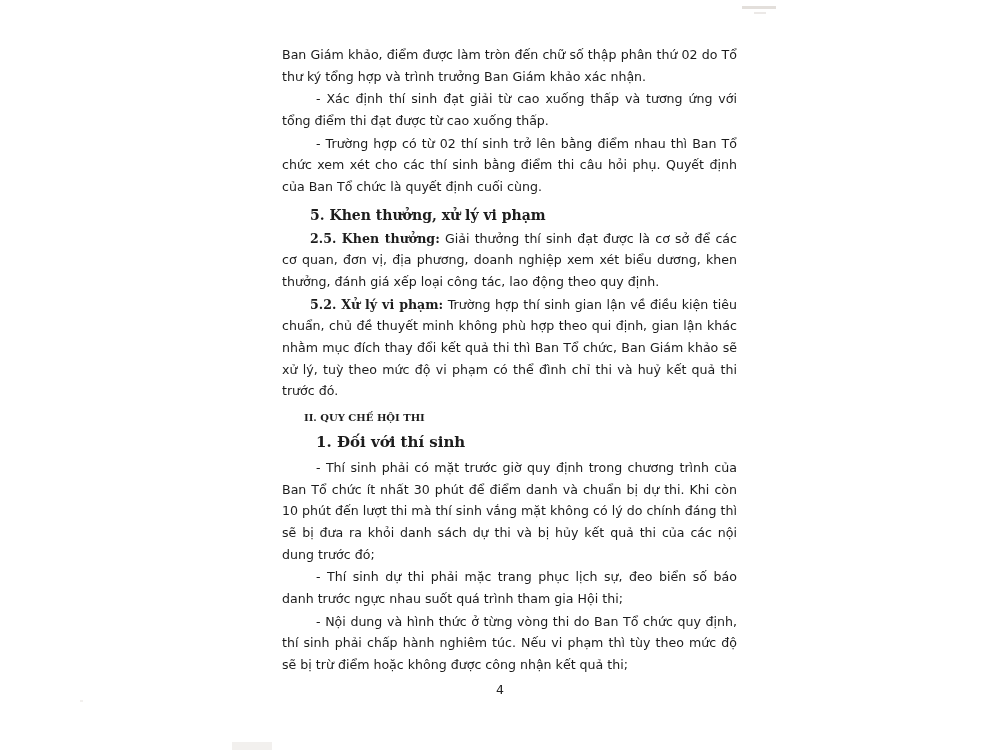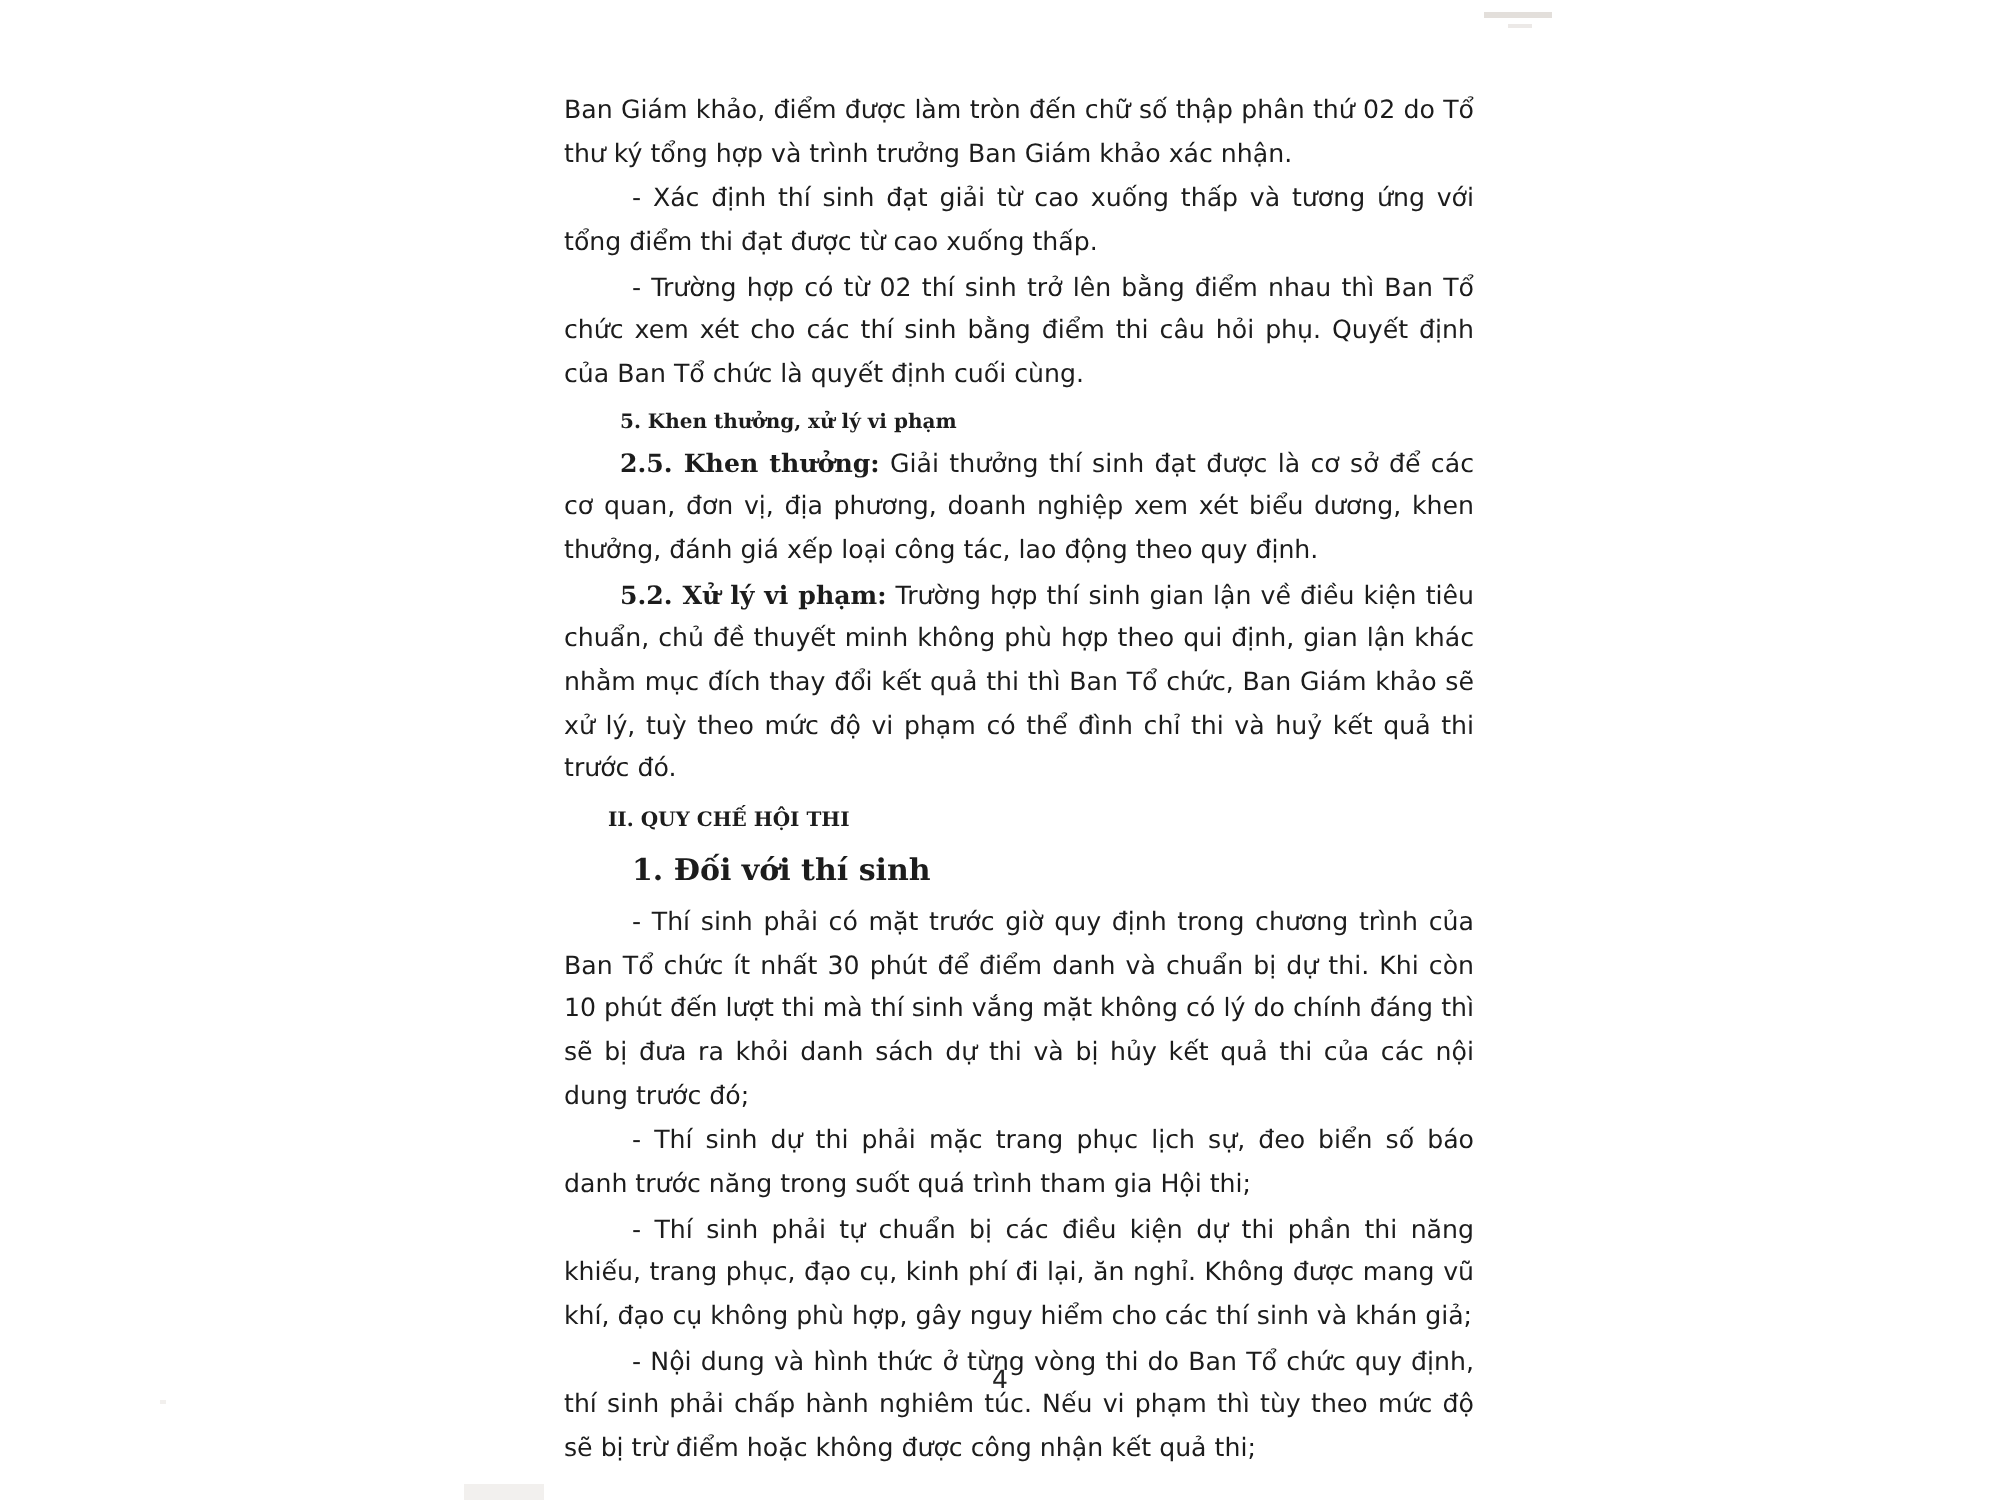--- a/index.html
+++ b/index.html
@@ -49,21 +49,21 @@
   }
   .para.indent-dash {
     text-indent: 34px;
   }
 
   .heading {
     margin: 5px 0 1px 0;
     text-indent: 28px;
     font-weight: 700;
     font-family: "DejaVu Serif", serif;
-    font-size: 10px;
+    font-size: 14px;
   }
   .heading-center {
     margin: 7px 0 2px 0;
     text-indent: 22px;
     font-weight: 700;
     font-family: "DejaVu Serif", serif;
     font-size: 10px;
   }
   .heading-sub {
     margin: 4px 0 1px 0;
@@ -100,19 +100,18 @@
   <div class="doc-body" id="doc-body">
       <p class="para">Ban Giám khảo, điểm được làm tròn đến chữ số thập phân thứ 02 do Tổ thư ký tổng hợp và trình trưởng Ban Giám khảo xác nhận.</p>
       <p class="para indent-dash">- Xác định thí sinh đạt giải từ cao xuống thấp và tương ứng với tổng điểm thi đạt được từ cao xuống thấp.</p>
       <p class="para indent-dash">- Trường hợp có từ 02 thí sinh trở lên bằng điểm nhau thì Ban Tổ chức xem xét cho các thí sinh bằng điểm thi câu hỏi phụ. Quyết định của Ban Tổ chức là quyết định cuối cùng.</p>
       <p class="heading">5. Khen thưởng, xử lý vi phạm</p>
       <p class="para indent"><span class="run-bold">2.5. Khen thưởng:</span> Giải thưởng thí sinh đạt được là cơ sở để các cơ quan, đơn vị, địa phương, doanh nghiệp xem xét biểu dương, khen thưởng, đánh giá xếp loại công tác, lao động theo quy định.</p>
       <p class="para indent"><span class="run-bold">5.2. Xử lý vi phạm:</span> Trường hợp thí sinh gian lận về điều kiện tiêu chuẩn, chủ đề thuyết minh không phù hợp theo qui định, gian lận khác nhằm mục đích thay đổi kết quả thi thì Ban Tổ chức, Ban Giám khảo sẽ xử lý, tuỳ theo mức độ vi phạm có thể đình chỉ thi và huỷ kết quả thi trước đó.</p>
       <p class="heading-center">II. QUY CHẾ HỘI THI</p>
       <p class="heading-sub">1. Đối với thí sinh</p>
       <p class="para indent-dash">- Thí sinh phải có mặt trước giờ quy định trong chương trình của Ban Tổ chức ít nhất 30 phút để điểm danh và chuẩn bị dự thi. Khi còn 10 phút đến lượt thi mà thí sinh vắng mặt không có lý do chính đáng thì sẽ bị đưa ra khỏi danh sách dự thi và bị hủy kết quả thi của các nội dung trước đó;</p>
-      <p class="para indent-dash">- Thí sinh dự thi phải mặc trang phục lịch sự, đeo biển số báo danh trước năng trong suốt quá trình tham gia Hội thi;</p>
-      <p class="para indent-dash">- Thí sinh phải tự chuẩn bị các điều kiện dự thi phần thi năng khiếu, trang phục, đạo cụ, kinh phí đi lại, ăn nghỉ. Không được mang vũ khí, đạo cụ không phù hợp, gây nguy hiểm cho các thí sinh và khán giả;</p>
+      <p class="para indent-dash">- Thí sinh dự thi phải mặc trang phục lịch sự, đeo biển số báo danh trước ngực nhau suốt quá trình tham gia Hội thi;</p>
       <p class="para indent-dash">- Nội dung và hình thức ở từng vòng thi do Ban Tổ chức quy định, thí sinh phải chấp hành nghiêm túc. Nếu vi phạm thì tùy theo mức độ sẽ bị trừ điểm hoặc không được công nhận kết quả thi;</p>
     </div>
 </div>
 
 <div class="page-number">4</div>
 
 </body></html>

